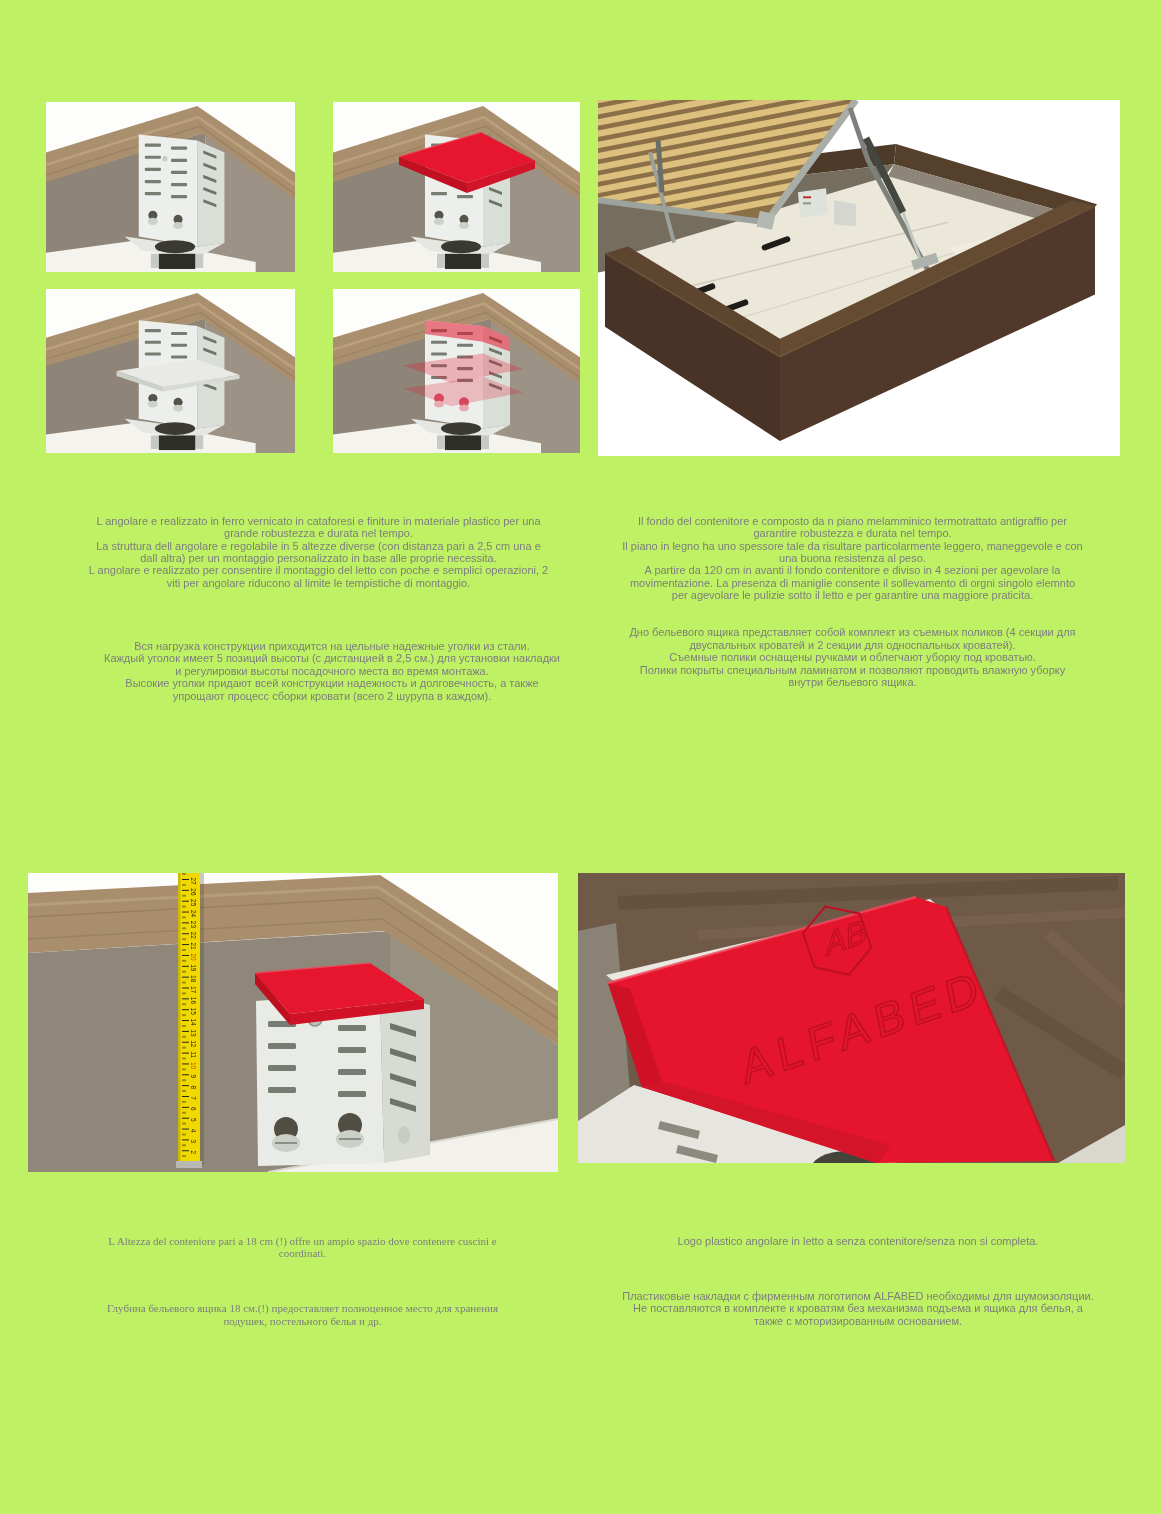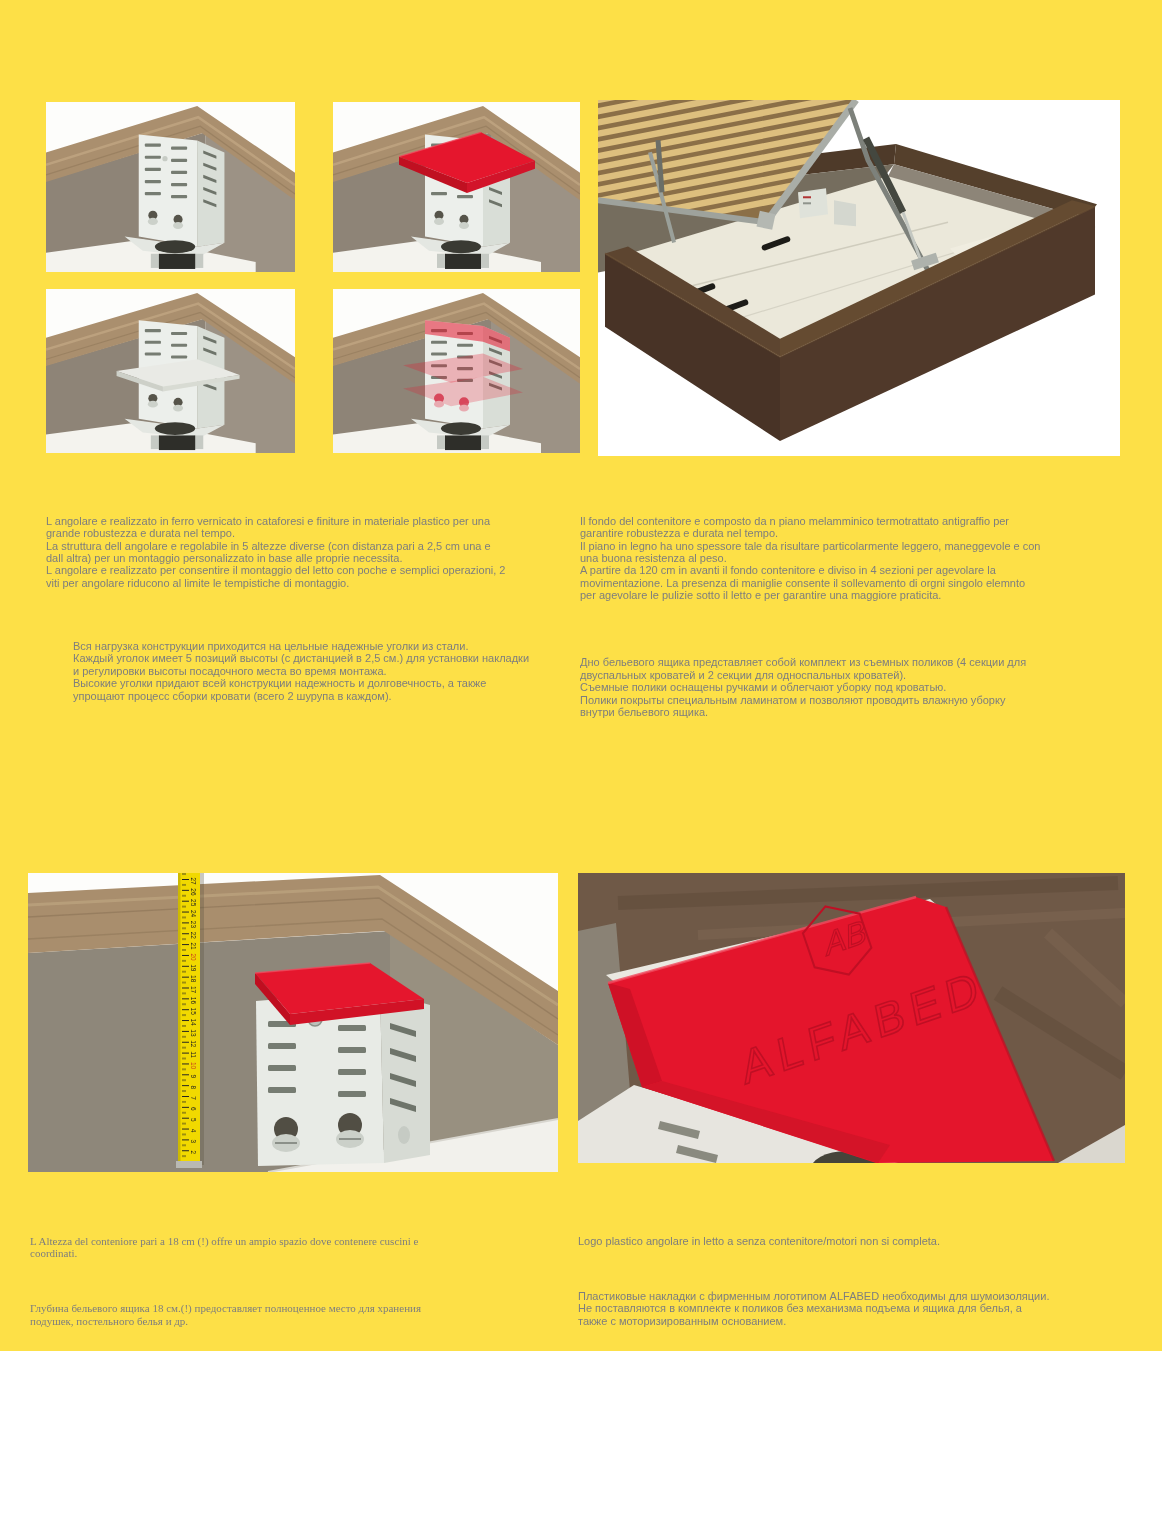--- a/index.html
+++ b/index.html
@@ -1,23 +1,23 @@
 <!DOCTYPE html>
 <html><head>
 <meta charset="utf-8">
 <style>
   html,body{margin:0;padding:0;background:#ffffff;}
-  .page{position:relative;width:1162px;height:1351px;background:#fde047;overflow:hidden;
-        font-family:"Liberation Sans", sans-serif;}
+  .page{position:relative;width:1162px;height:1514px;background:#bef264;overflow:hidden;
+        font-family:"Liberation Sans", sans-serif;text-align:center;}
   figure{margin:0;padding:0;position:absolute;}
   figure svg{display:block;width:100%;height:100%;}
   .txtcol{position:absolute;color:#7e7e7e;font-size:11px;line-height:12.4px;white-space:pre;}
   .txtcol p{margin:0;}
   .txtcol p.ru-top-left{margin-top:26px;margin-left:27px;}
-  .txtcol p.ru-top-right{margin-top:30px;}
+  .txtcol p.ru-top-right{}
   .txtcol p.ru-bottom{margin-top:18px;}
   .tn{font-size:6.5px;fill:#222222;font-family:"Liberation Sans",sans-serif;}
   .tn.red{fill:#c8391f;}
   .slotF{fill:#767c72;}
   .slotS{fill:#6e746a;}
 </style>
 </head>
 <body>
 
 <div class="page">
@@ -403,19 +403,19 @@
     </svg>
   </figure>
 
   <div class="txtcol" style="left:30px;top:1210px;width:545px;font-family:Liberation Serif, serif;">
     <p>L Altezza del conteniore pari a 18 cm (!) offre un ampio spazio dove contenere cuscini e
 coordinati.</p>
     <p class="ru-bottom">Глубина бельевого ящика 18 см.(!) предоставляет полноценное место для хранения
 подушек, постельного белья и др.</p>
   </div>
   <div class="txtcol" style="left:578px;top:1210px;width:560px;">
-    <p>Logo plastico angolare in letto a senza contenitore/motori non si completa.</p>
+    <p>Logo plastico angolare in letto a senza contenitore/senza non si completa.</p>
     <p class="ru-bottom">Пластиковые накладки с фирменным логотипом ALFABED необходимы для шумоизоляции.
-Не поставляются в комплекте к поликов без механизма подъема и ящика для белья, а
+Не поставляются в комплекте к кроватям без механизма подъема и ящика для белья, а
 также с моторизированным основанием.</p>
   </div>
 
 </div>
 
 </body></html>

